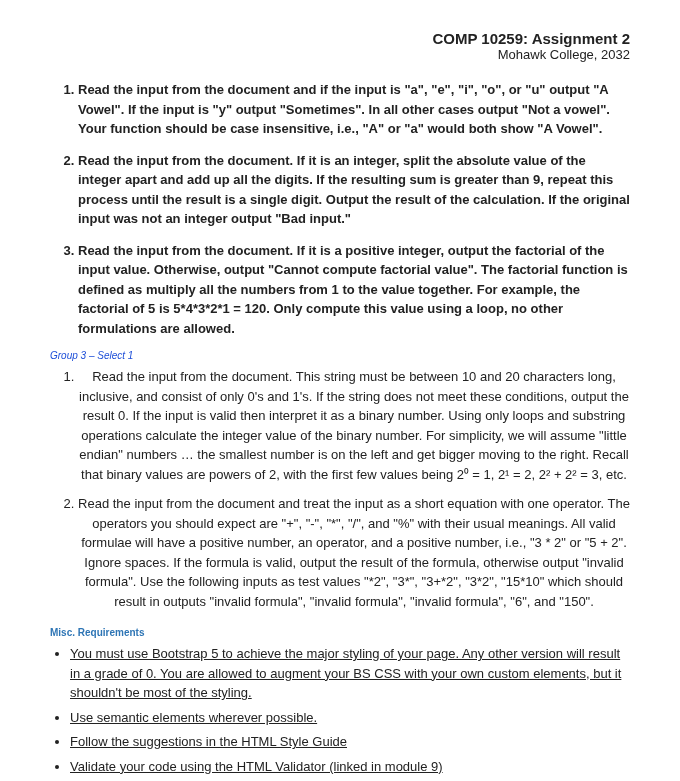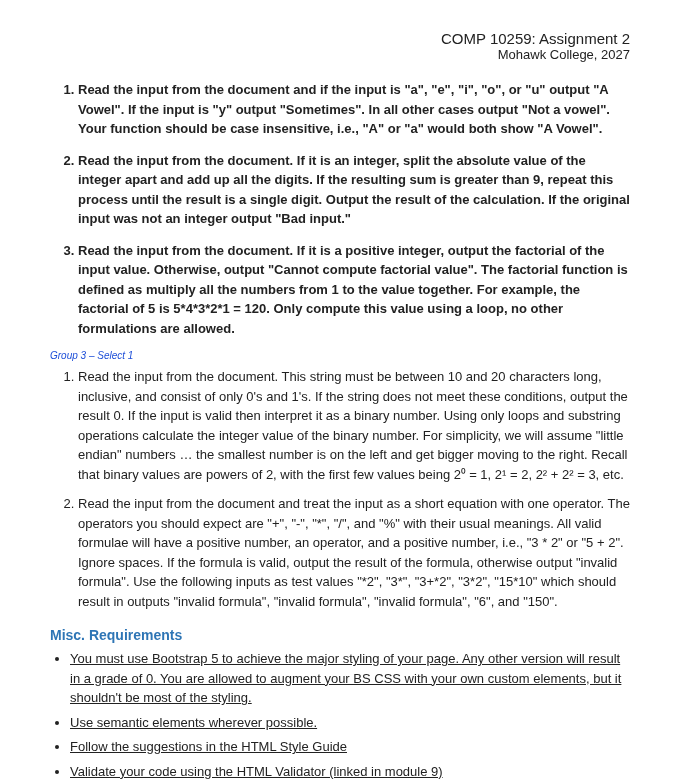--- a/index.html
+++ b/index.html
@@ -15,21 +15,21 @@
       width: 680px;
       min-height: 781px;
       padding: 30px 50px 40px 50px;
     }
     .header {
       text-align: right;
       margin-bottom: 18px;
     }
     .header-title {
       font-size: 15px;
-      font-weight: normal;
+      font-weight: bold;
       color: #222;
     }
     .header-sub {
       font-size: 13px;
       color: #222;
     }
     ol.main-list {
       padding-left: 28px;
       margin-bottom: 10px;
       font-weight: bold;
@@ -40,49 +40,50 @@
     }
     .group-heading {
       color: #1d4ed8;
       font-size: 10px;
       font-style: italic;
       margin-top: 10px;
       margin-bottom: 6px;
     }
     .section-heading {
       color: #2e75b5;
-      font-size: 14px;
+      font-size: 10px;
       font-weight: bold;
       margin-top: 16px;
       margin-bottom: 6px;
     }
     ol.sub-list {
       padding-left: 28px;
     }
     ol.sub-list > li {
       margin-bottom: 10px;
       line-height: 1.5;
+      text-align: center;
     }
     ul.bullet-list {
       padding-left: 20px;
       list-style-type: disc;
       margin-top: 4px;
     }
     ul.bullet-list > li {
       margin-bottom: 5px;
       line-height: 1.5;
       text-decoration: underline;
     }
   </style>
 </head>
 <body>
 
 <div class="header">
   <div class="header-title">COMP 10259: Assignment 2</div>
-  <div class="header-sub">Mohawk College, 2027</div>
+  <div class="header-sub">Mohawk College, 2032</div>
 </div>
 
 <ol class="main-list">
   <li>
     <span>Read the input from the document and if the input is "a", "e", "i", "o", or "u" output "A Vowel". If the input is "y" output "Sometimes". In all other cases output "Not a vowel". Your function should be case insensitive, i.e., "A" or "a" would both show "A Vowel".</span>
   </li>
   <li>
     <span>Read the input from the document. If it is an integer, split the absolute value of the integer apart and add up all the digits. If the resulting sum is greater than 9, repeat this process until the result is a single digit. Output the result of the calculation. If the original input was not an integer output "Bad input."</span>
   </li>
   <li>

